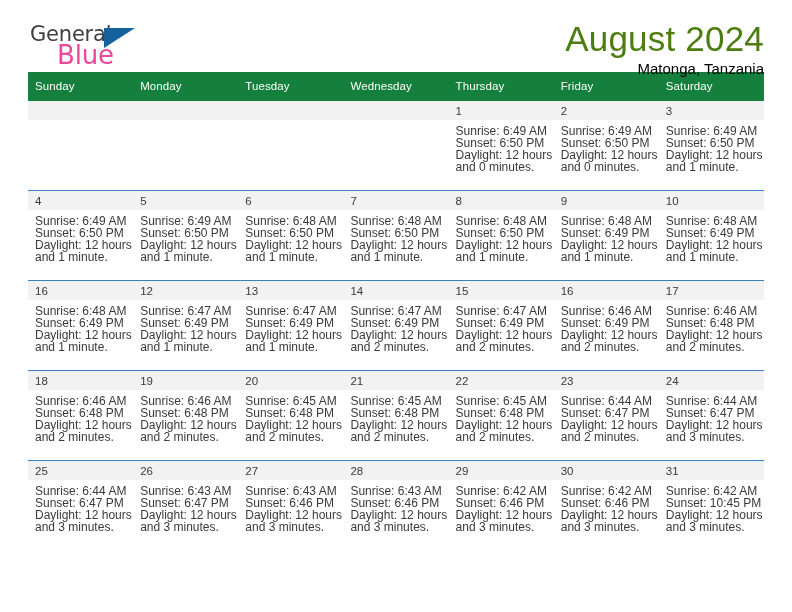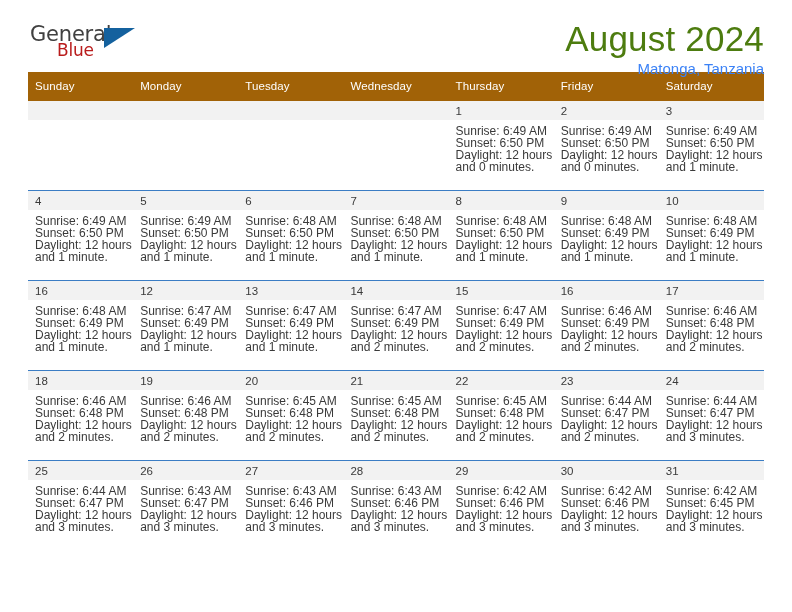--- a/index.html
+++ b/index.html
@@ -43,23 +43,23 @@
     top: 0px;
     font-size: 21px;
     letter-spacing: -0.2px;
     color: #404040;
     font-family: "DejaVu Sans", sans-serif;
   }
   .logo-blue {
     position: absolute;
     left: 29px;
     top: 18px;
-    font-size: 17px;
+    font-size: 26px;
     letter-spacing: -0.2px;
-    color: #b91c1c;
+    color: #ec4899;
     font-family: "DejaVu Sans", sans-serif;
   }
   .logo-triangle {
     position: absolute;
     left: 76px;
     top: 6px;
     width: 0;
     height: 0;
     border-left: 31px solid #14619e;
     border-bottom: 20px solid transparent;
@@ -71,33 +71,33 @@
   }
   .cal-title {
     font-size: 35px;
     font-weight: normal;
     color: #4d7c0f;
     line-height: 34px;
     letter-spacing: 0.2px;
   }
   .cal-sub {
     font-size: 15px;
-    color: #3b82f6;
+    color: #000000;
     line-height: 22px;
     margin-top: 2px;
   }
 
   
   .calendar {
     width: 736px;
     border-collapse: collapse;
     table-layout: fixed;
   }
   .calendar th {
-    background: #a16207;
+    background: #15803d;
     color: #ffffff;
     font-weight: normal;
     font-size: 11.5px;
     text-align: left;
     padding: 5px 0 6px 7px;
     height: 18px;
     letter-spacing: 0.1px;
   }
   .calendar td {
     vertical-align: top;
@@ -525,21 +525,21 @@
                 <div>Daylight: 12 hours</div>
                 <div>and 3 minutes.</div>
               </div>
             </div>
           </td>
           <td>
             <div class="cell">
               <div class="daynum">31</div>
               <div class="info">
                 <div>Sunrise: 6:42 AM</div>
-                <div>Sunset: 6:45 PM</div>
+                <div>Sunset: 10:45 PM</div>
                 <div>Daylight: 12 hours</div>
                 <div>and 3 minutes.</div>
               </div>
             </div>
           </td>
         </tr>
       </tbody>
   </table>
 
 </div>

